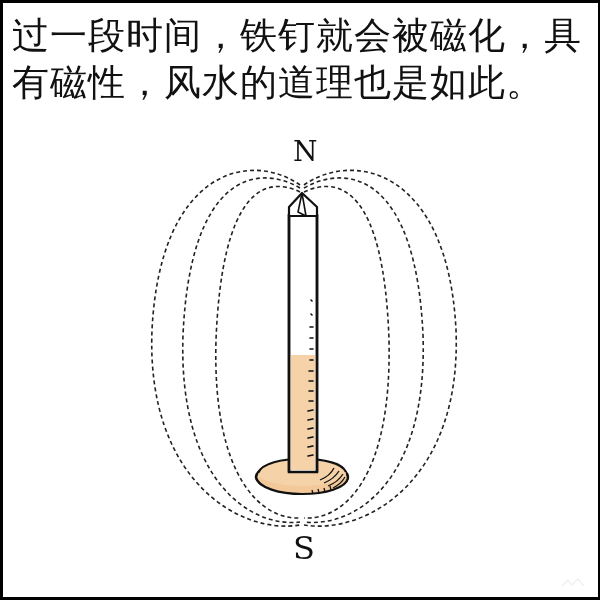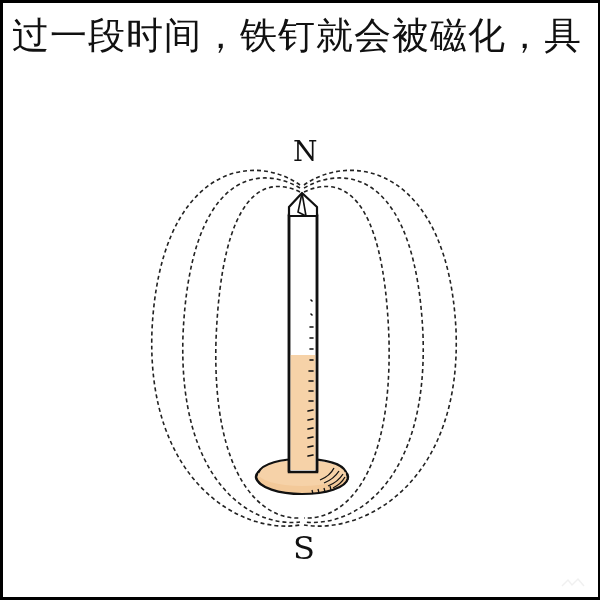--- a/index.html
+++ b/index.html
@@ -56,20 +56,21 @@
   </style>
 </head>
 <body>
 
 <div class="frame">
   <div class="panel">
   </div>
 
   <h1 class="caption">
     <span>过一段时间，铁钉就会被磁化，具</span>
+    <span>有磁性，风水的道理也是如此。</span>
   </h1>
 
   <svg class="figure" viewBox="0 0 600 600" xmlns="http://www.w3.org/2000/svg">
 
     <g fill="none" stroke="#222" stroke-width="1.6" stroke-dasharray="4 3">
 
       <path d="M300 185 C 250 150, 160 170, 152 330 C 146 480, 240 535, 300 525"></path>
       <path d="M300 188 C 255 162, 190 178, 183 335 C 178 480, 250 528, 300 522"></path>
       <path d="M300 192 C 265 175, 222 190, 216 340 C 212 478, 262 520, 300 518"></path>
 

